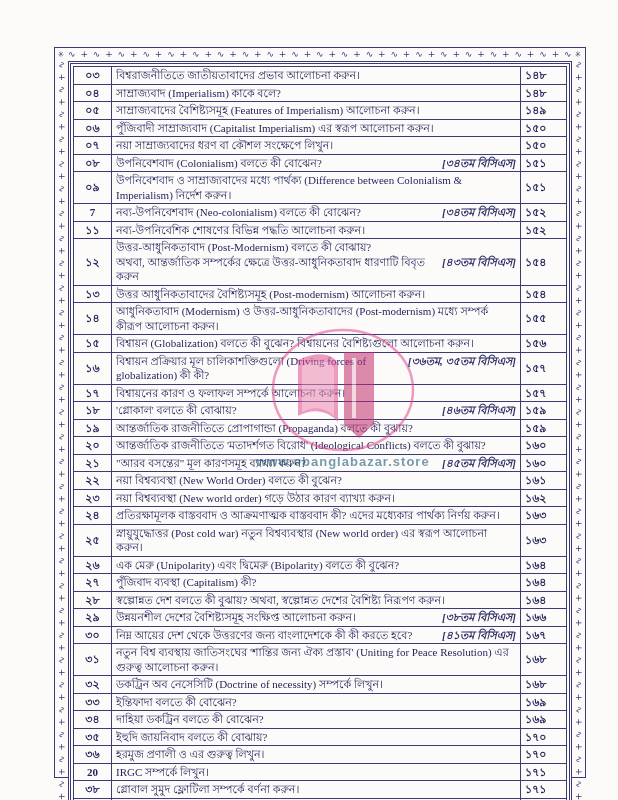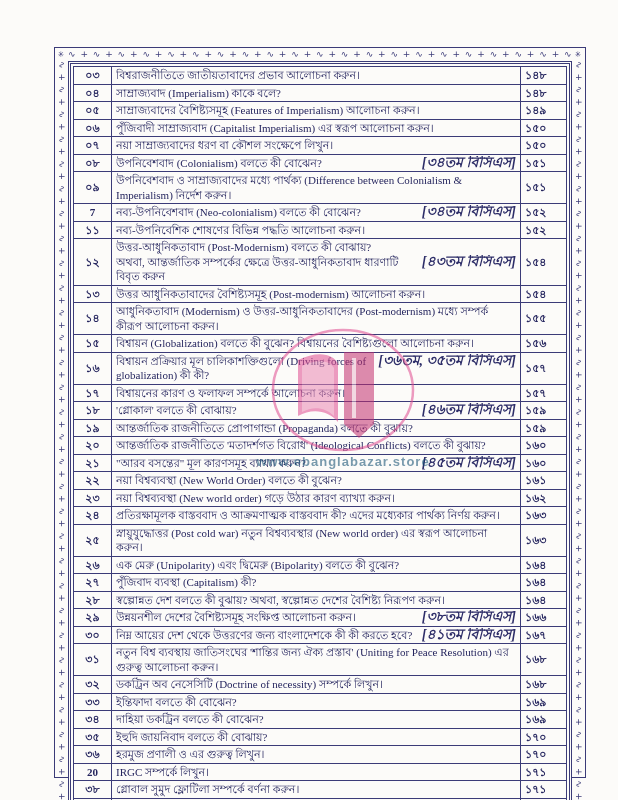--- a/index.html
+++ b/index.html
@@ -54,21 +54,21 @@
     padding:1px 4px;
     vertical-align:middle;
   }
   td.c-no { width:38px; text-align:center; font-weight:bold; }
   td.c-pg { width:46px; text-align:left; font-weight:bold;margin-left:46px; }
   td.c-q  { padding:1px 6px; }
   .qline { overflow:hidden; }
   .qline .qtext { color:#26265f;margin-top:48px; }
   .tag {
     float:right; font-style:italic; font-weight:bold;
-    font-size:14px; padding-left:6px; color:#2d2d68;
+    font-size:11px; padding-left:6px; color:#2d2d68;
   }
   
   .watermark {
     position:absolute; left:248px; top:326px; width:190px;
     text-align:center; pointer-events:none; z-index:5;
     opacity:0.55;
   }
   .wm-circle {
     width:150px; height:128px; margin:0 auto;
   }

